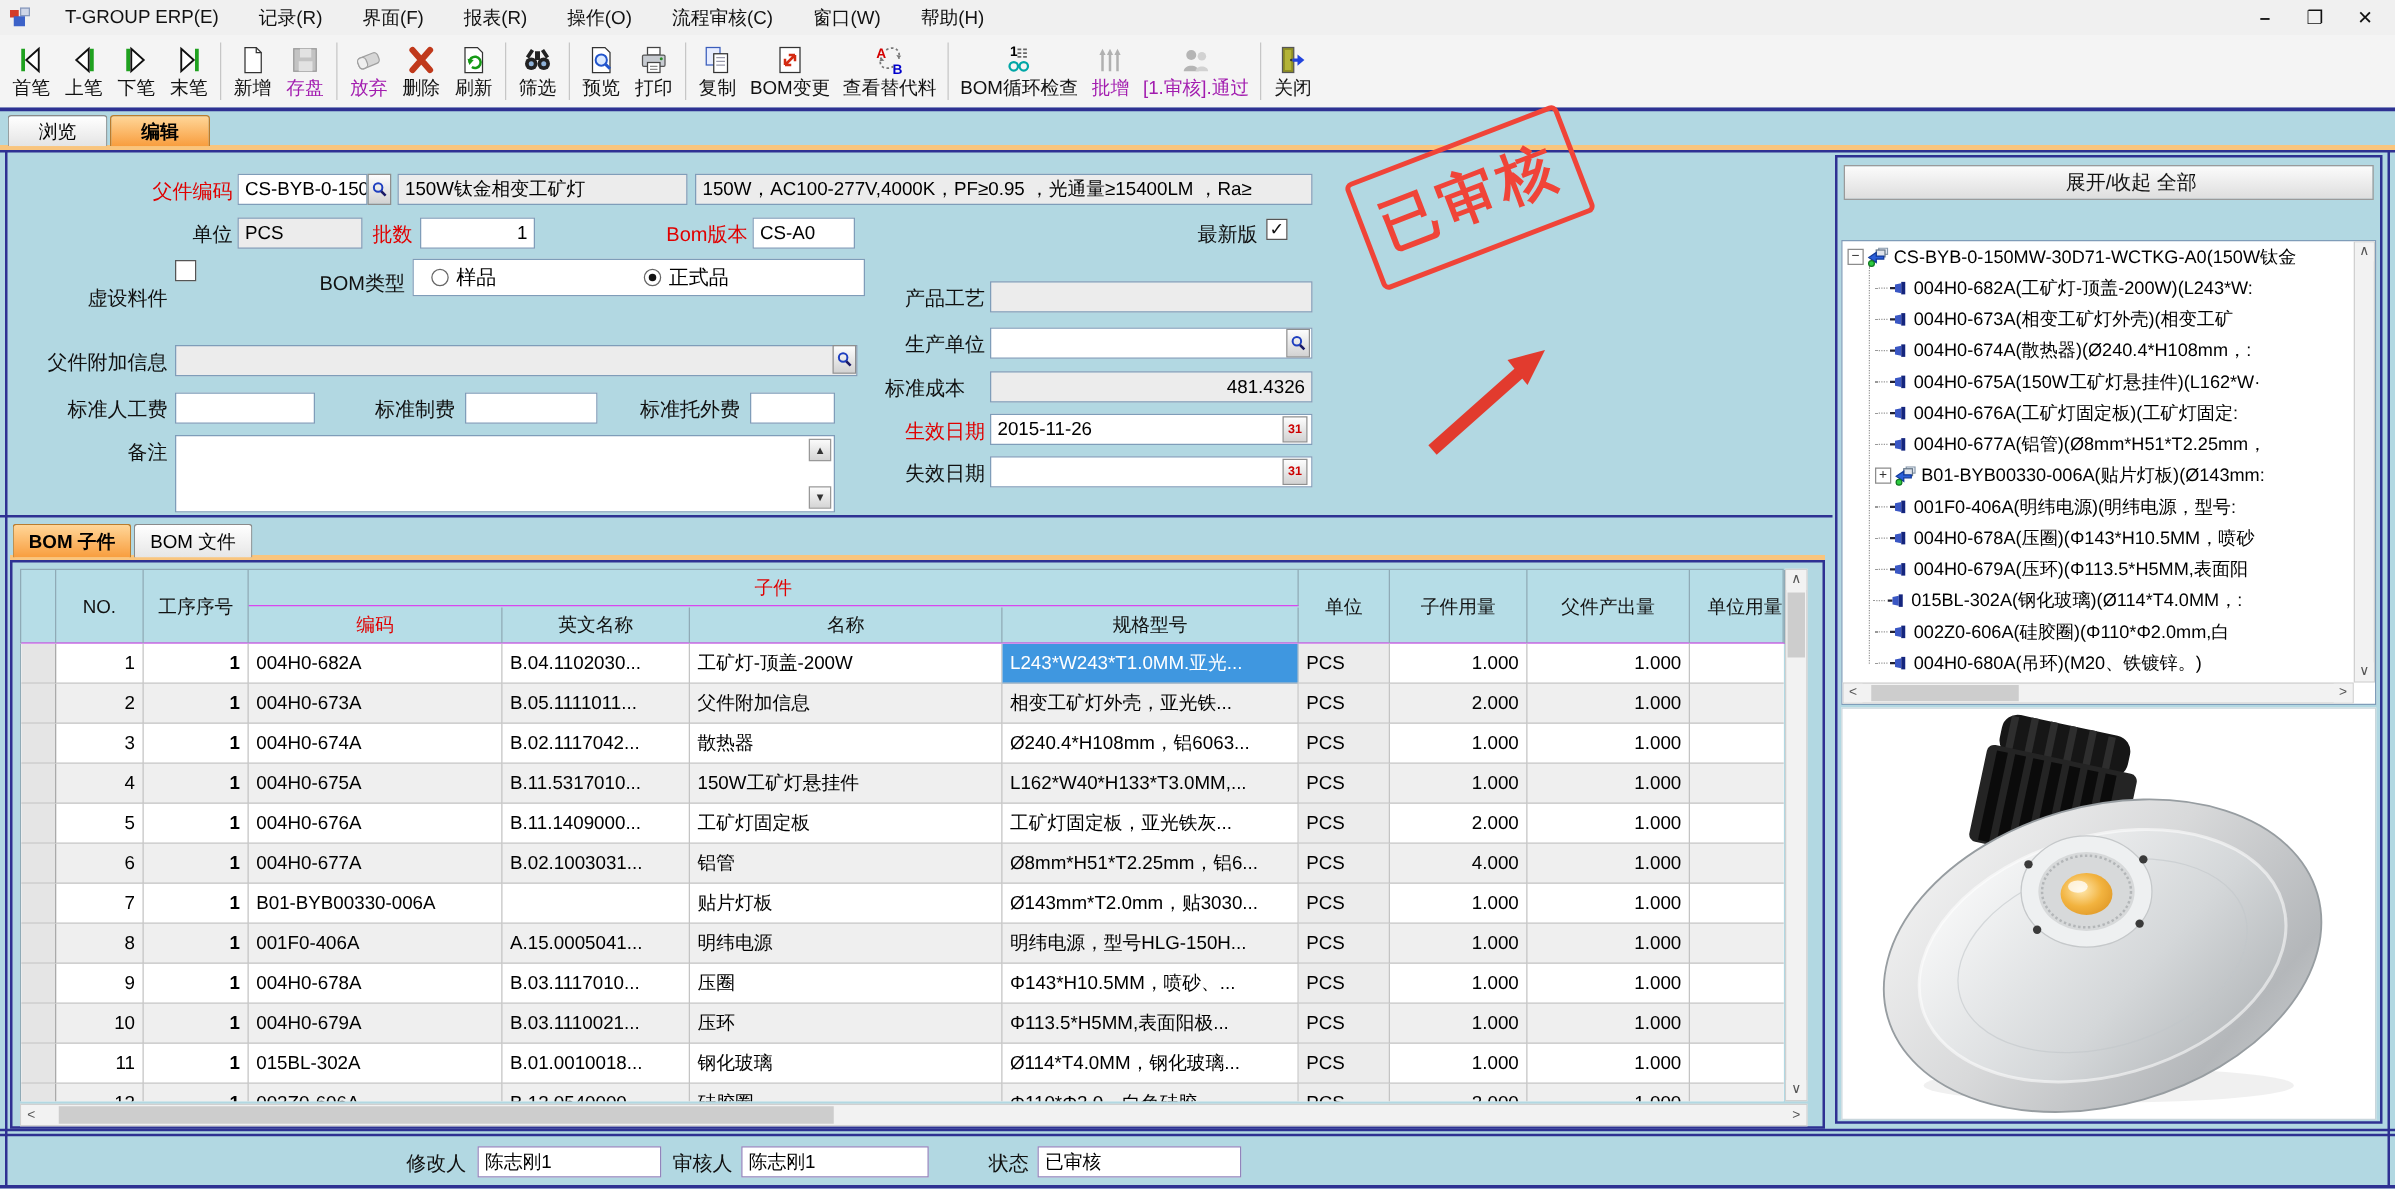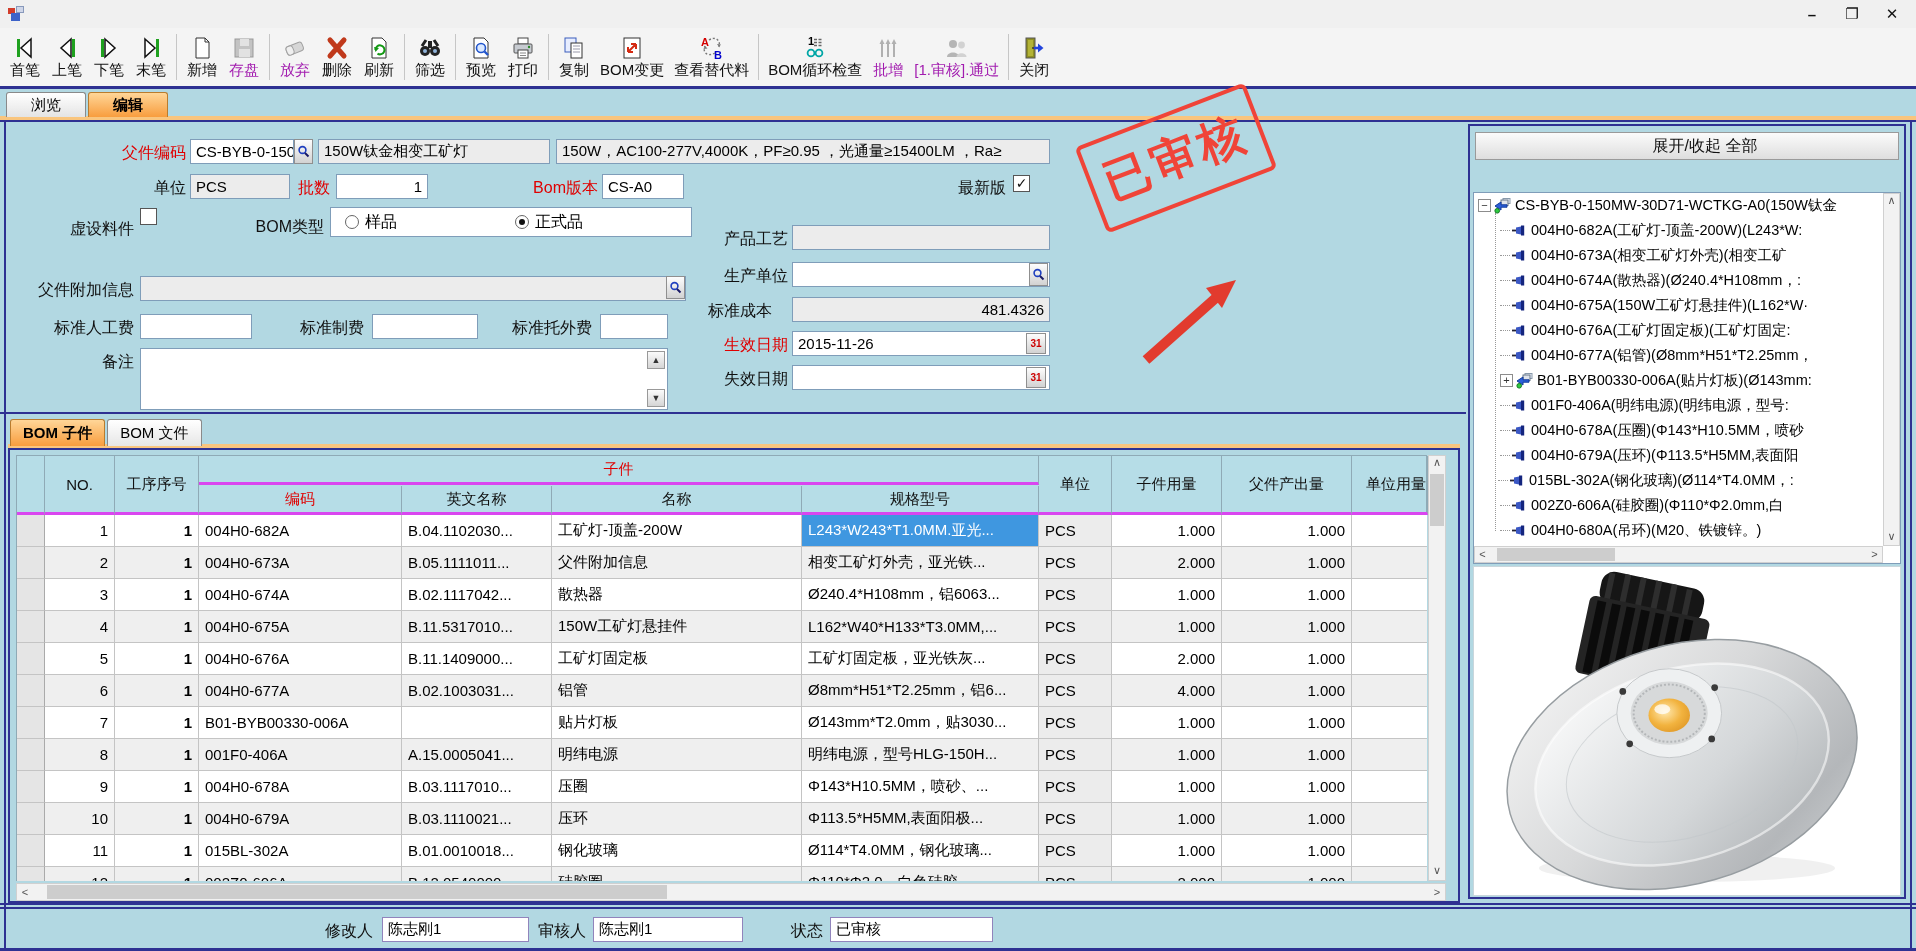--- a/index.html
+++ b/index.html
@@ -57,21 +57,21 @@
   
   #bom-tabs { position:absolute; left:10px; top:419px; display:flex; z-index:3; }
   .btab { height:27px; padding:4px 12px; font-size:15px; border:1px solid #8a8a8a; border-bottom:none; border-radius:3px 3px 0 0; background:linear-gradient(#ffffff,#e6e6e6); margin-right:2px; white-space:nowrap; }
   .btab.active { background:linear-gradient(#ffd698,#f89d3e); font-weight:bold; border-color:#b97c2e; }
   #bom-strip { position:absolute; left:8px; top:444px; width:1452px; height:4px; background:#f9c57e; z-index:2; }
   #form-bottom-line { position:absolute; left:0; top:412px; width:1466px; height:2px; background:#2e3192; }
   #bom-panel { position:absolute; left:8px; top:448px; width:1452px; height:455px; border:2px solid #2e3192; background:#b2d8e2; }
 
   
   #tbl-head { position:absolute; left:6px; top:5px; width:1411px; height:60px; background:#b6dde7; border:1px solid #8faab6; }
-  .hc { position:absolute; border-right:1px solid #8faab6; border-bottom:3px solid #d946ef; display:flex; align-items:center; justify-content:center; font-size:15px; color:#111; overflow:hidden; white-space:nowrap; }
+  .hc { position:absolute; border-right:1px solid #8faab6; border-bottom:1px solid #d946ef; display:flex; align-items:center; justify-content:center; font-size:15px; color:#111; overflow:hidden; white-space:nowrap; }
   .hc.red { color:#e00000; }
   #tbl-body { position:absolute; left:6px; top:65px; width:1411px; height:366px; overflow:hidden; background:#fff; border-left:1px solid #8faab6; }
   .trow { display:grid; grid-template-columns:28px 70px 84px 203px 150px 250px 237px 73px 110px 130px 130px; height:32px; background:#fff; }
   .trow.even { background:#efefef; }
   .tc { border-right:1px solid #c4c4c4; border-bottom:1px solid #c4c4c4; font-size:15px; color:#000; padding:0 6px; display:flex; align-items:center; white-space:nowrap; overflow:hidden; }
   .tc.gut { background:#e5e5e5; border-right:1px solid #aaa; }
   .tc.no, .tc.qty, .tc.pqty { justify-content:flex-end; }
   .tc.seq { justify-content:flex-end; font-weight:bold; }
   .tc.unit { background:#ececec; }
   .tc.sel { background:#3f97e0; color:#fff; }
@@ -104,20 +104,30 @@
 <body>
 
 <div id="screen">
 
   <div id="titlebar">
     <span id="app-icon">
       <i style="left:0;top:2px;width:7px;height:6px;background:#d23c2a;"></i>
       <i style="left:8px;top:0;width:8px;height:7px;background:#cfd6e8;border:1px solid #8899bb;"></i>
       <i style="left:3px;top:7px;width:9px;height:8px;background:#3c62c8;"></i>
     </span>
+    <nav id="menu-items">
+        <span class="menu-item">T-GROUP ERP(E)</span>
+        <span class="menu-item">记录(R)</span>
+        <span class="menu-item">界面(F)</span>
+        <span class="menu-item">报表(R)</span>
+        <span class="menu-item">操作(O)</span>
+        <span class="menu-item">流程审核(C)</span>
+        <span class="menu-item">窗口(W)</span>
+        <span class="menu-item">帮助(H)</span>
+      </nav>
     <div id="win-controls">
       <span class="win-btn">–</span>
       <span class="win-btn">❐</span>
       <span class="win-btn">✕</span>
     </div>
   </div>
 
   <div id="toolbar">
     <div class="tbtn">
       <span>
@@ -349,21 +359,21 @@
 
   <div class="lbl" style="left:86px; top:178px; width:100px;">单位</div>
   <div class="fld ro" style="left:190px; top:174px; width:100px;">PCS</div>
   <div class="lbl red" style="left:240px; top:178px; width:90px;">批数</div>
   <div class="fld rt" style="left:336px; top:174px; width:92px;">1</div>
   <div class="lbl red" style="left:508px; top:178px; width:90px;">Bom版本</div>
   <div class="fld" style="left:602px; top:174px; width:82px;">CS-A0</div>
   <div class="lbl" style="left:930px; top:178px; width:76px;">最新版</div>
   <div class="chk" style="left:1013px; top:175px;">✓</div>
 
-  <div class="lbl" style="left:46px; top:219px; width:88px;">虚设料件</div>
+  <div class="lbl" style="left:46px; top:229px; width:88px;">虚设料件</div>
   <div class="chk" style="left:140px; top:208px;"></div>
   <div class="lbl" style="left:250px; top:217px; width:74px;">BOM类型</div>
   <div class="radio-box" style="left:330px; top:207px; width:362px; height:30px;">
     <span class="radio" style="margin-left:14px;">
         <span class="rdot"></span>
         <span>样品</span>
       </span>
     <span class="radio" style="margin-left:118px;">
         <span class="rdot on"></span>
         <span>正式品</span>

